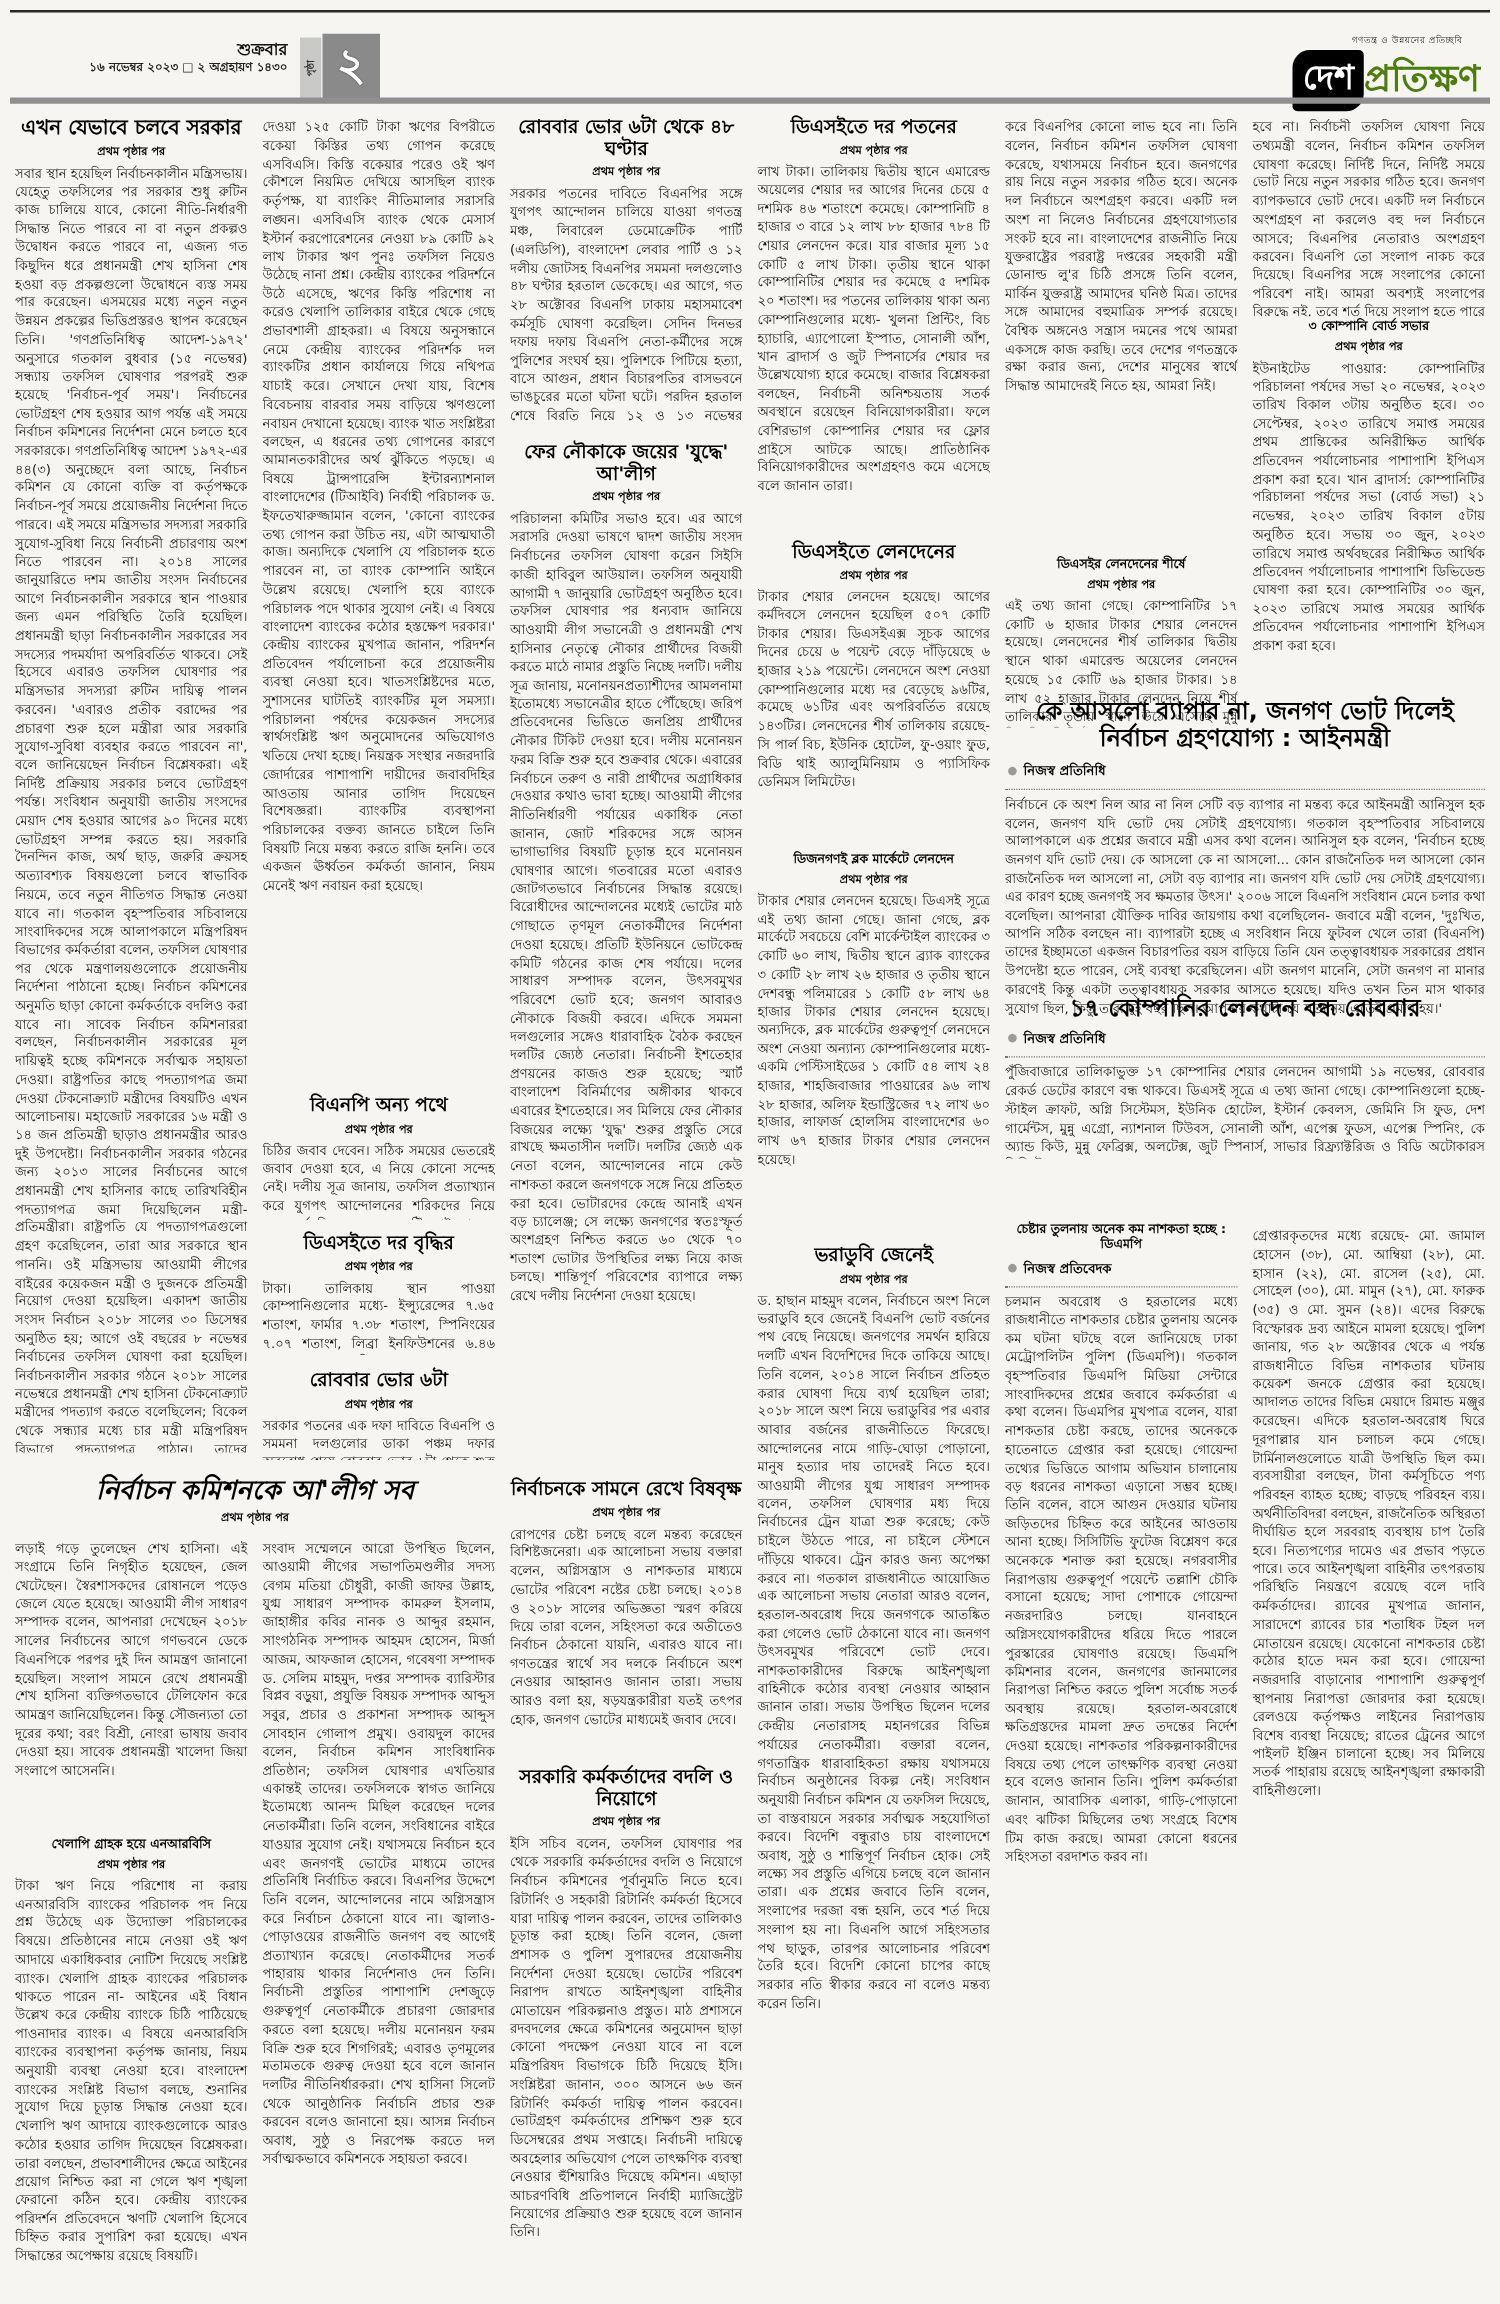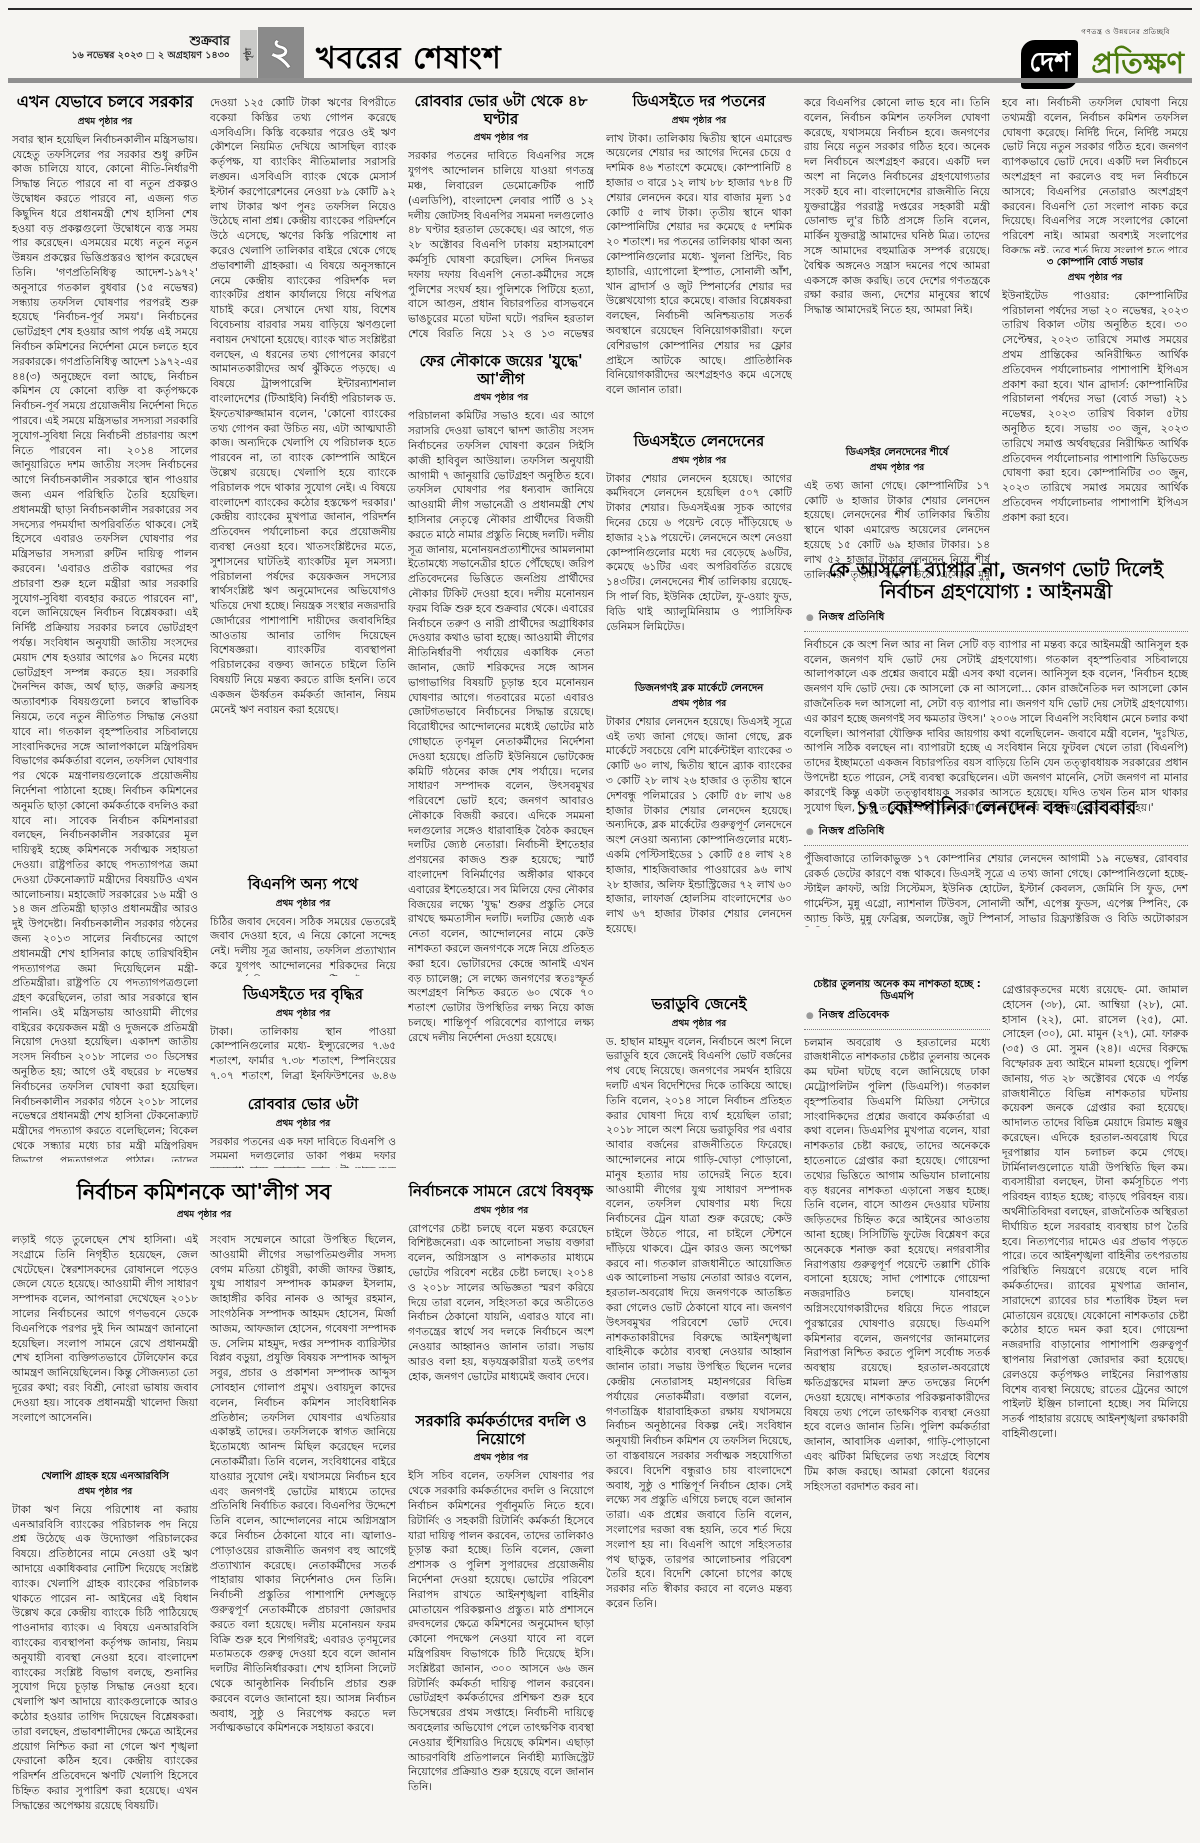--- a/index.html
+++ b/index.html
@@ -22,28 +22,28 @@
   .dateline{font-size:9.5px;font-weight:bold;color:#222;}
   .page-word-box{position:absolute;left:240px;top:30px;width:17px;height:49px;background:#c9c9c7;
      display:flex;align-items:center;justify-content:center;}
   .page-word{writing-mode:vertical-rl;transform:rotate(180deg);font-size:8px;font-weight:bold;color:#333;}
   .page-num-box{position:absolute;left:258px;top:27px;width:46px;height:53px;background:#8a8a8a;
      display:flex;align-items:center;justify-content:center;}
   .page-num{font-size:36px;font-weight:bold;color:#fff;text-shadow:0 0 1px #000;}
   .section-title{position:absolute;left:316px;top:34px;font-size:30px;font-weight:bold;color:#000;letter-spacing:1px;}
   .masthead{position:absolute;right:16px;top:26px;width:230px;text-align:center;}
   .masthead .tagline{font-size:7px;color:#222;letter-spacing:.5px;margin-bottom:2px;text-align:right;padding-right:14px;}
-  .masthead .brand{display:flex;align-items:center;justify-content:flex-end;gap:13px;}
+  .masthead .brand{display:flex;align-items:center;justify-content:flex-end;gap:0;}
   .brand-left{background:#000;color:#fff;font-size:27px;font-weight:bold;padding:1px 8px 3px 8px;border-radius:14px 4px 14px 4px;}
   .brand-right{color:#4d7c0f;font-size:29px;font-weight:bold;}
 
   
   .blk{position:absolute;}
   .hl{font-weight:bold;color:#000;text-align:center;line-height:1.18;font-size:16px;}
-  .hl.sz21{font-size:21px;}
+  .hl.sz21{font-size:21px;font-style:italic;}
   .hl.sz19{font-size:19px;}
   .hl.sz15{font-size:15px;}
   .hl.sz14{font-size:10px;}
   .cont{font-weight:bold;text-align:center;font-size:9px;color:#000;margin-top:2px;}
   .bd{font-size:10.5px;line-height:14.8px;text-align:justify;overflow:hidden;color:#151515;
       word-break:break-word;}
   .bd::first-line{}
   .byline{display:flex;align-items:center;gap:5px;font-size:10.5px;font-weight:bold;color:#000;
       border-bottom:1px dotted #777;padding:2px 0 5px 2px;}
   .byline .dot{color:#9a9a9a;font-size:9px;line-height:1;}
@@ -58,21 +58,20 @@
   <div class="dateblock">
     <div class="weekday">শুক্রবার</div>
     <div class="dateline">১৬ নভেম্বর ২০২৩ □ ২ অগ্রহায়ণ ১৪৩০</div>
   </div>
   <div class="page-word-box">
     <span class="page-word">পৃষ্ঠা</span>
   </div>
   <div class="page-num-box">
     <span class="page-num">২</span>
   </div>
-  <div class="section-title">খবরের শেষাংশ</div>
   <div class="masthead">
     <div class="tagline">গণতন্ত্র ও উন্নয়নের প্রতিচ্ছবি</div>
     <div class="brand">
       <span class="brand-left">দেশ</span>
       <span class="brand-right">প্রতিক্ষণ</span>
     </div>
   </div>
   <div class="rule-header"></div>
 
   <div class="blk" style="left:12px;top:93px;width:186px;">

